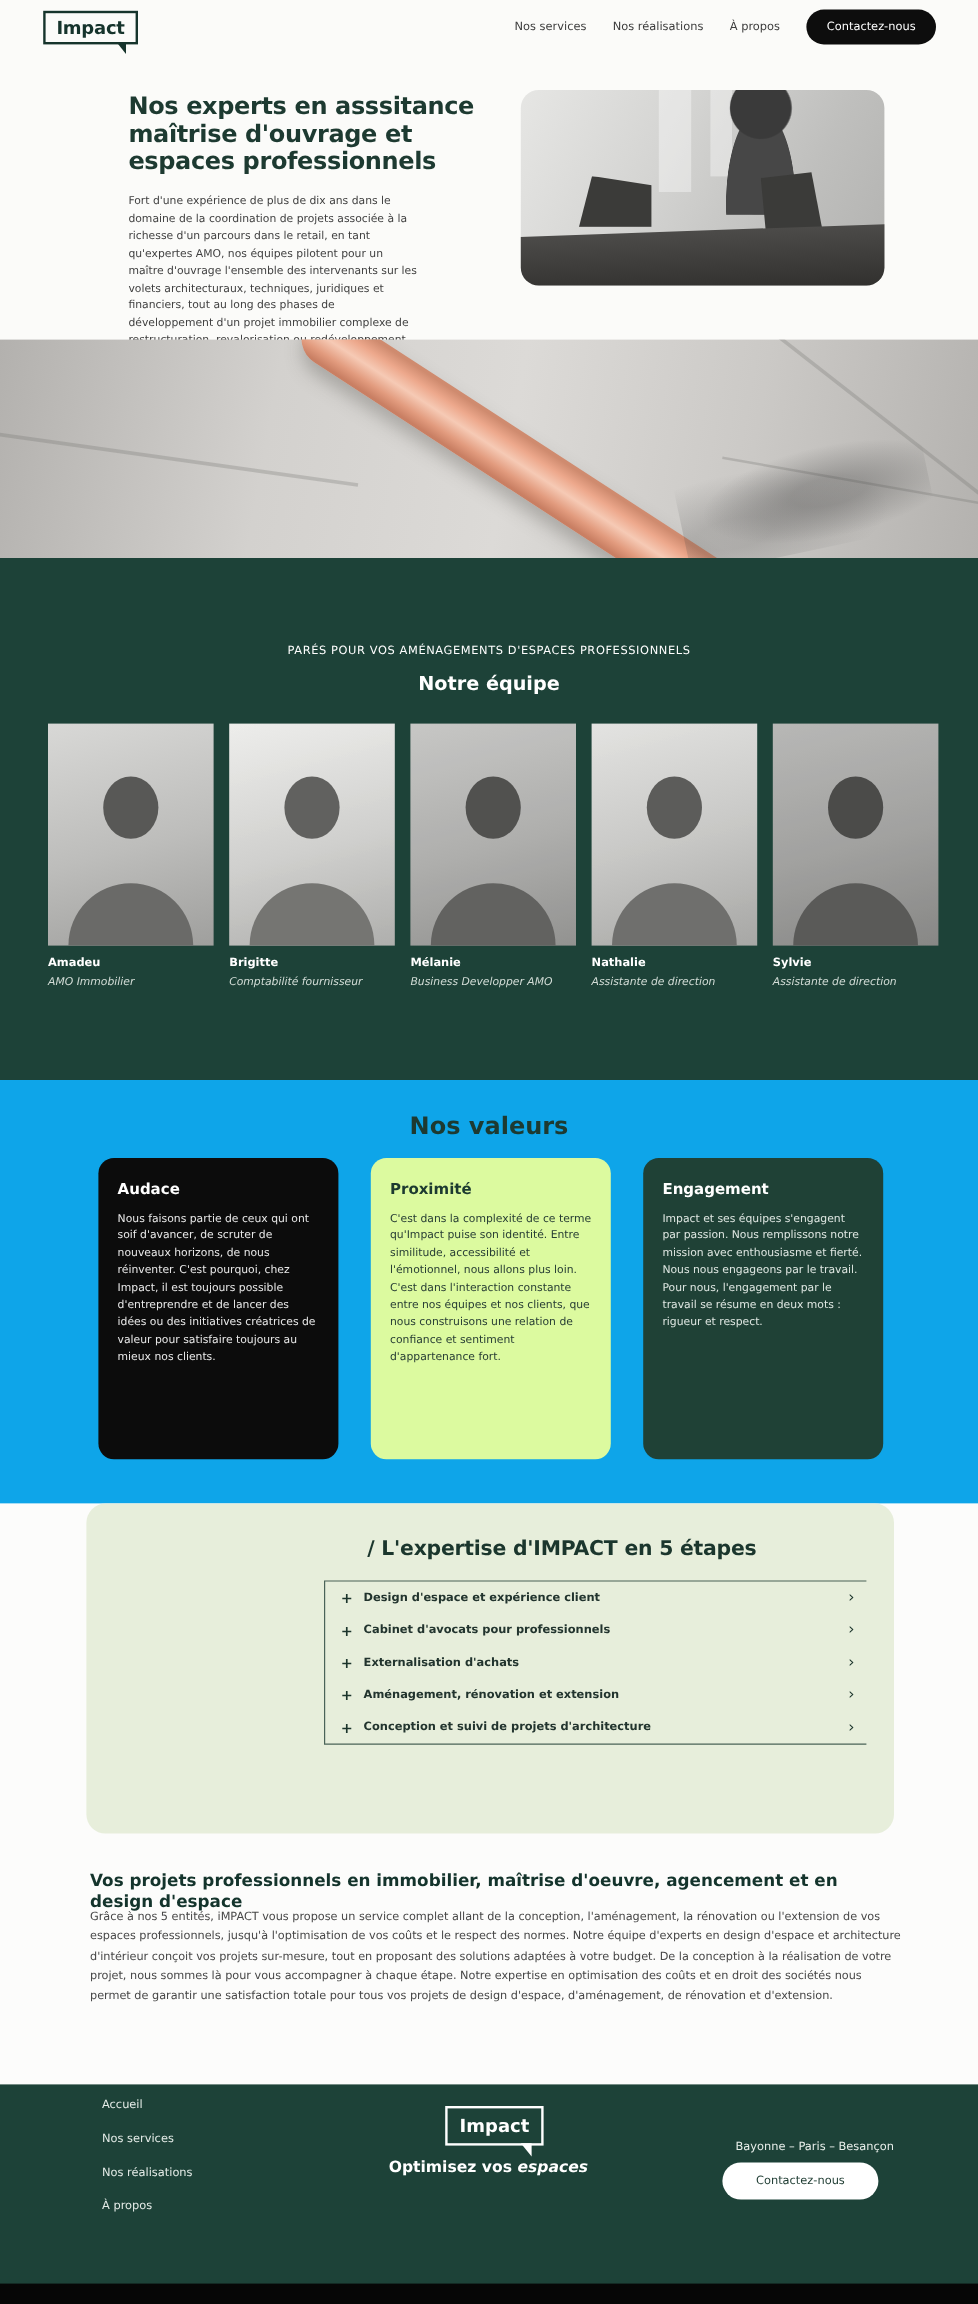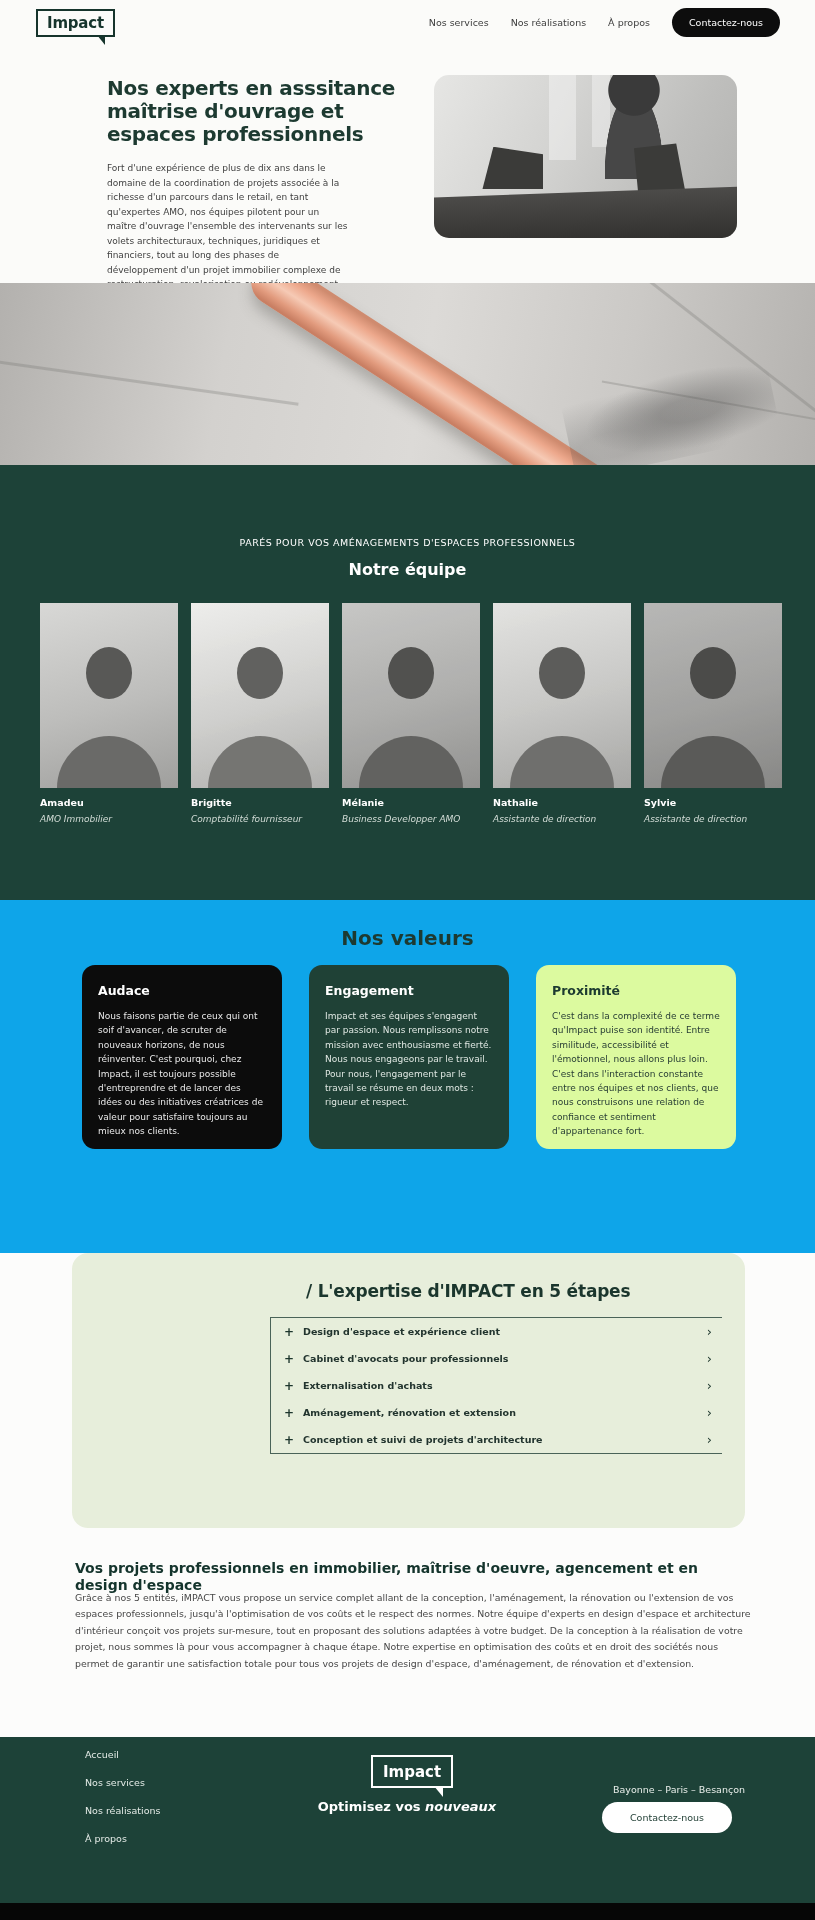--- a/index.html
+++ b/index.html
@@ -108,21 +108,21 @@
   .member:nth-child(4) .photo{filter:brightness(1.05);}
   .member:nth-child(5) .photo{filter:brightness(0.85);}
   .m-name{margin-top:9px;font-size:9.5px;font-weight:bold;color:#fff;}
   .m-role{margin-top:6px;font-size:9px;font-style:italic;color:#d3ddd7;}
 
   
   .values{height:353px;background:#0ea5e9;}
   .values-title{position:absolute;left:0;top:26px;width:100%;text-align:center;
     font-size:20px;font-weight:bold;color:var(--ink-green);}
   .cards{position:absolute;left:82px;top:65px;display:flex;gap:27px;}
-  .card{width:200px;height:184px;border-radius:13px;padding:18px 16px;}
+  .card{width:200px;height:251px;border-radius:13px;padding:18px 16px;}
   .card h3{font-size:12.5px;font-weight:bold;}
   .card p{margin-top:11px;font-size:9px;line-height:14.4px;}
   .card.theme-black{background:var(--black-card);color:#fff;}
   .card.theme-black p{color:#e9e9e9;}
   .card.theme-light{background:var(--light-green);color:#1c3a30;}
   .card.theme-light p{color:#273d34;}
   .card.theme-green{background:var(--deep-green);color:#fff;}
   .card.theme-green p{color:#dfe7e2;}
 
   
@@ -255,27 +255,27 @@
   </div>
 </section>
 
 <section class="values">
   <div class="values-title">Nos valeurs</div>
   <div class="cards">
     <div class="card theme-black">
       <h3>Audace</h3>
       <p>Nous faisons partie de ceux qui ont soif d'avancer, de scruter de nouveaux horizons, de nous réinventer. C'est pourquoi, chez Impact, il est toujours possible d'entreprendre et de lancer des idées ou des initiatives créatrices de valeur pour satisfaire toujours au mieux nos clients.</p>
     </div>
+    <div class="card theme-light">
+      <h3>Proximité</h3>
+      <p>C'est dans la complexité de ce terme qu'Impact puise son identité. Entre similitude, accessibilité et l'émotionnel, nous allons plus loin. C'est dans l'interaction constante entre nos équipes et nos clients, que nous construisons une relation de confiance et sentiment d'appartenance fort.</p>
+    </div>
     <div class="card theme-green">
       <h3>Engagement</h3>
       <p>Impact et ses équipes s'engagent par passion. Nous remplissons notre mission avec enthousiasme et fierté. Nous nous engageons par le travail. Pour nous, l'engagement par le travail se résume en deux mots : rigueur et respect.</p>
-    </div>
-    <div class="card theme-light">
-      <h3>Proximité</h3>
-      <p>C'est dans la complexité de ce terme qu'Impact puise son identité. Entre similitude, accessibilité et l'émotionnel, nous allons plus loin. C'est dans l'interaction constante entre nos équipes et nos clients, que nous construisons une relation de confiance et sentiment d'appartenance fort.</p>
     </div>
   </div>
 </section>
 
 <section class="expertise">
   <div class="exp-box">
     <div class="exp-inner">
       <div class="exp-title">/ L'expertise d'IMPACT en 5 étapes</div>
       <div class="accordion">
         <div class="acc-row">
@@ -317,18 +317,18 @@
   <div class="f-links">
     <a>Accueil</a>
     <a>Nos services</a>
     <a>Nos réalisations</a>
     <a>À propos</a>
   </div>
   <div class="f-logo">
     <span>Impact</span>
   </div>
   <div class="f-tagline">
-    <span>Optimisez vos </span><span class="it">nouveaux</span>
+    <span>Optimisez vos </span><span class="it">espaces</span>
   </div>
   <div class="f-locations">Bayonne – Paris – Besançon</div>
   <button class="cta-light">Contactez-nous</button>
   <div class="f-black"></div>
 </section>
 
 </body></html>

